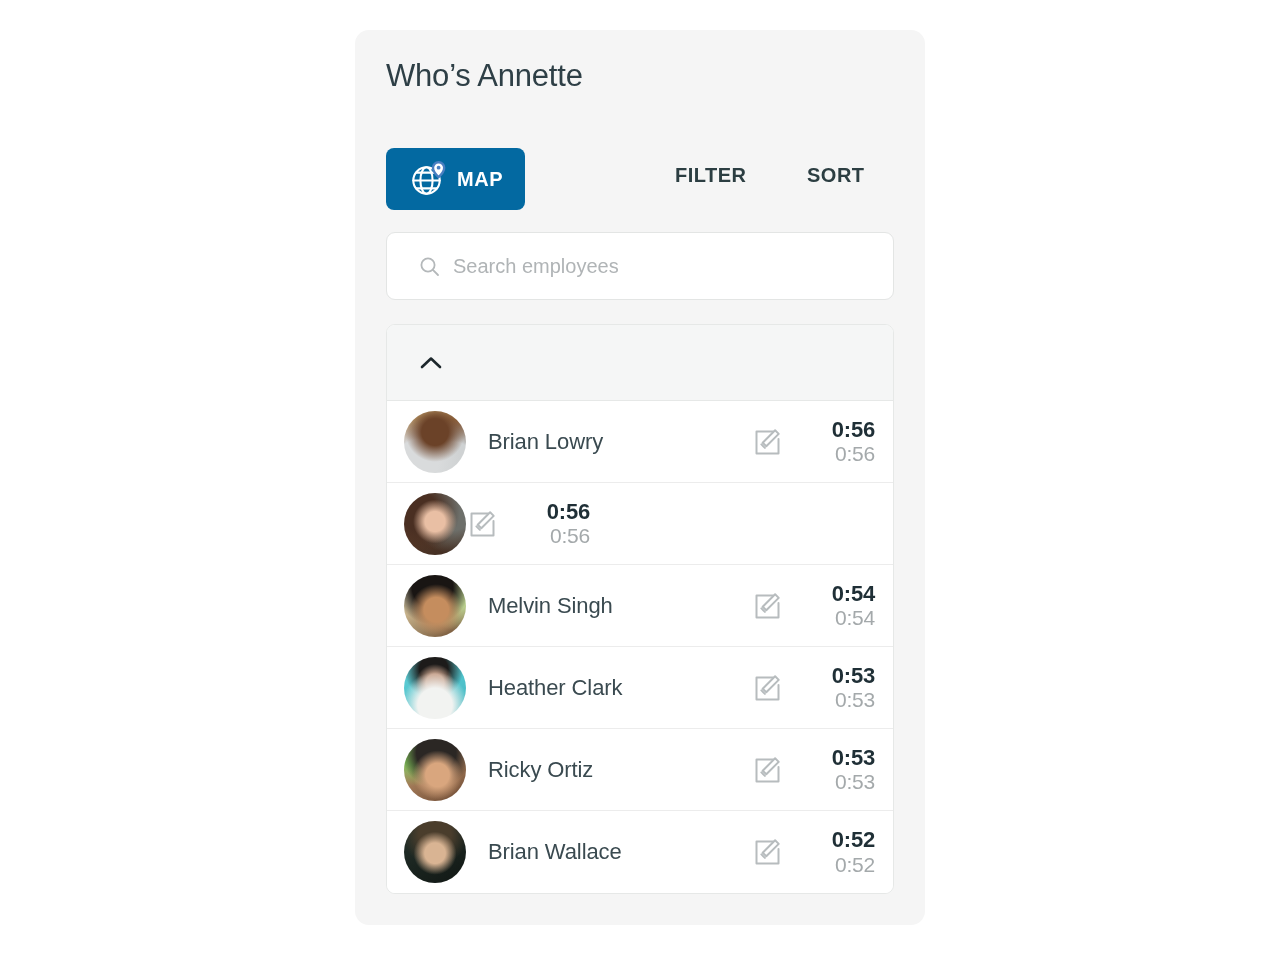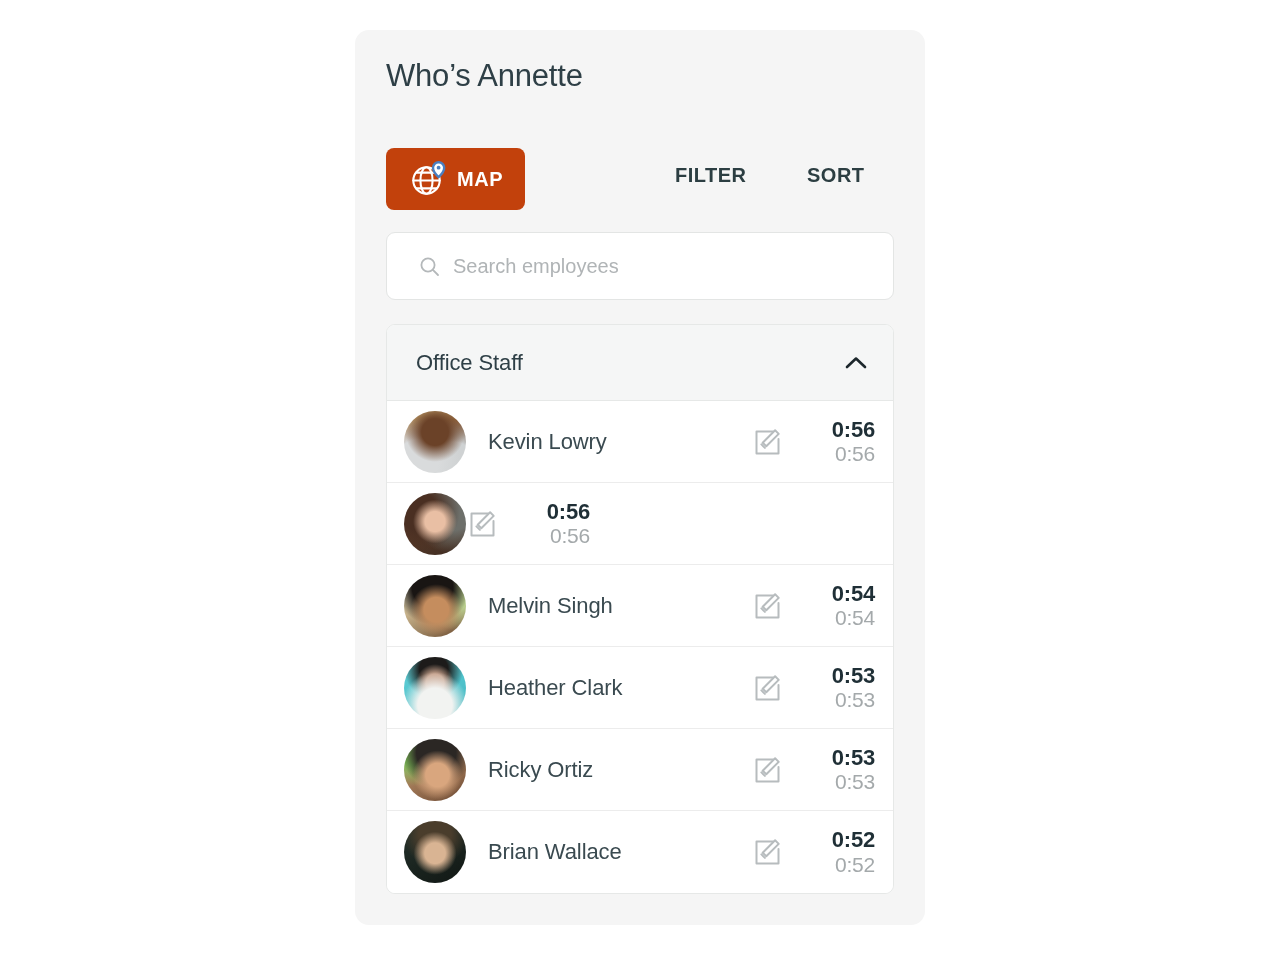--- a/index.html
+++ b/index.html
@@ -49,21 +49,21 @@
     width: 508px;
     height: 62px;
   }
 
   .map-button {
     position: absolute;
     left: 0;
     top: 0;
     width: 139px;
     height: 62px;
-    background: #c2410c;
+    background: #0369a1;
     border-radius: 8px;
     display: flex;
     align-items: center;
     justify-content: center;
     gap: 9px;
     cursor: pointer;
     border: none;
   }
   .map-button .globe-wrap {
     width: 40px;
@@ -300,32 +300,31 @@
           <circle cx="9" cy="9" r="6.6"></circle>
           <line x1="13.9" y1="13.9" x2="19" y2="19"></line>
         </svg>
       </span>
       <input class="search-input" type="text" placeholder="Search employees" style="">
     </div>
 
     <div class="list-card">
 
       <div class="group-header">
-        <span class="group-name">Office Staff</span>
         <span class="chev">
           <svg viewBox="0 0 30 30" width="30" height="30" fill="none" stroke="#1d272c" stroke-width="2.6" stroke-linecap="round" stroke-linejoin="round">
             <polyline points="6,19 15,10.5 24,19"></polyline>
           </svg>
         </span>
       </div>
 
       <div id="rows">
   <div class="emp-row">
     <div class="avatar av-kevin"></div>
-    <div class="emp-name">Kevin Lowry</div>
+    <div class="emp-name">Brian Lowry</div>
     <span class="edit-btn">
       <svg viewBox="0 0 34 34" fill="none" stroke="#b7bcbe" stroke-width="2" stroke-linecap="round" stroke-linejoin="round">
         <polyline points="22,6.5 5.5,6.5 5.5,28.5 27.5,28.5 27.5,14"></polyline>
         <path d="M13.2 23.2 L25.6 10.8 L29.2 14.4 L16.8 26.8 Z" transform="translate(-1.5,-5.5)"></path>
         <line x1="10.4" y1="19.4" x2="13.9" y2="22.9"></line>
       </svg>
     </span>
     <div class="times">
       <span class="t-main">0:56</span>
       <span class="t-sub">0:56</span>

